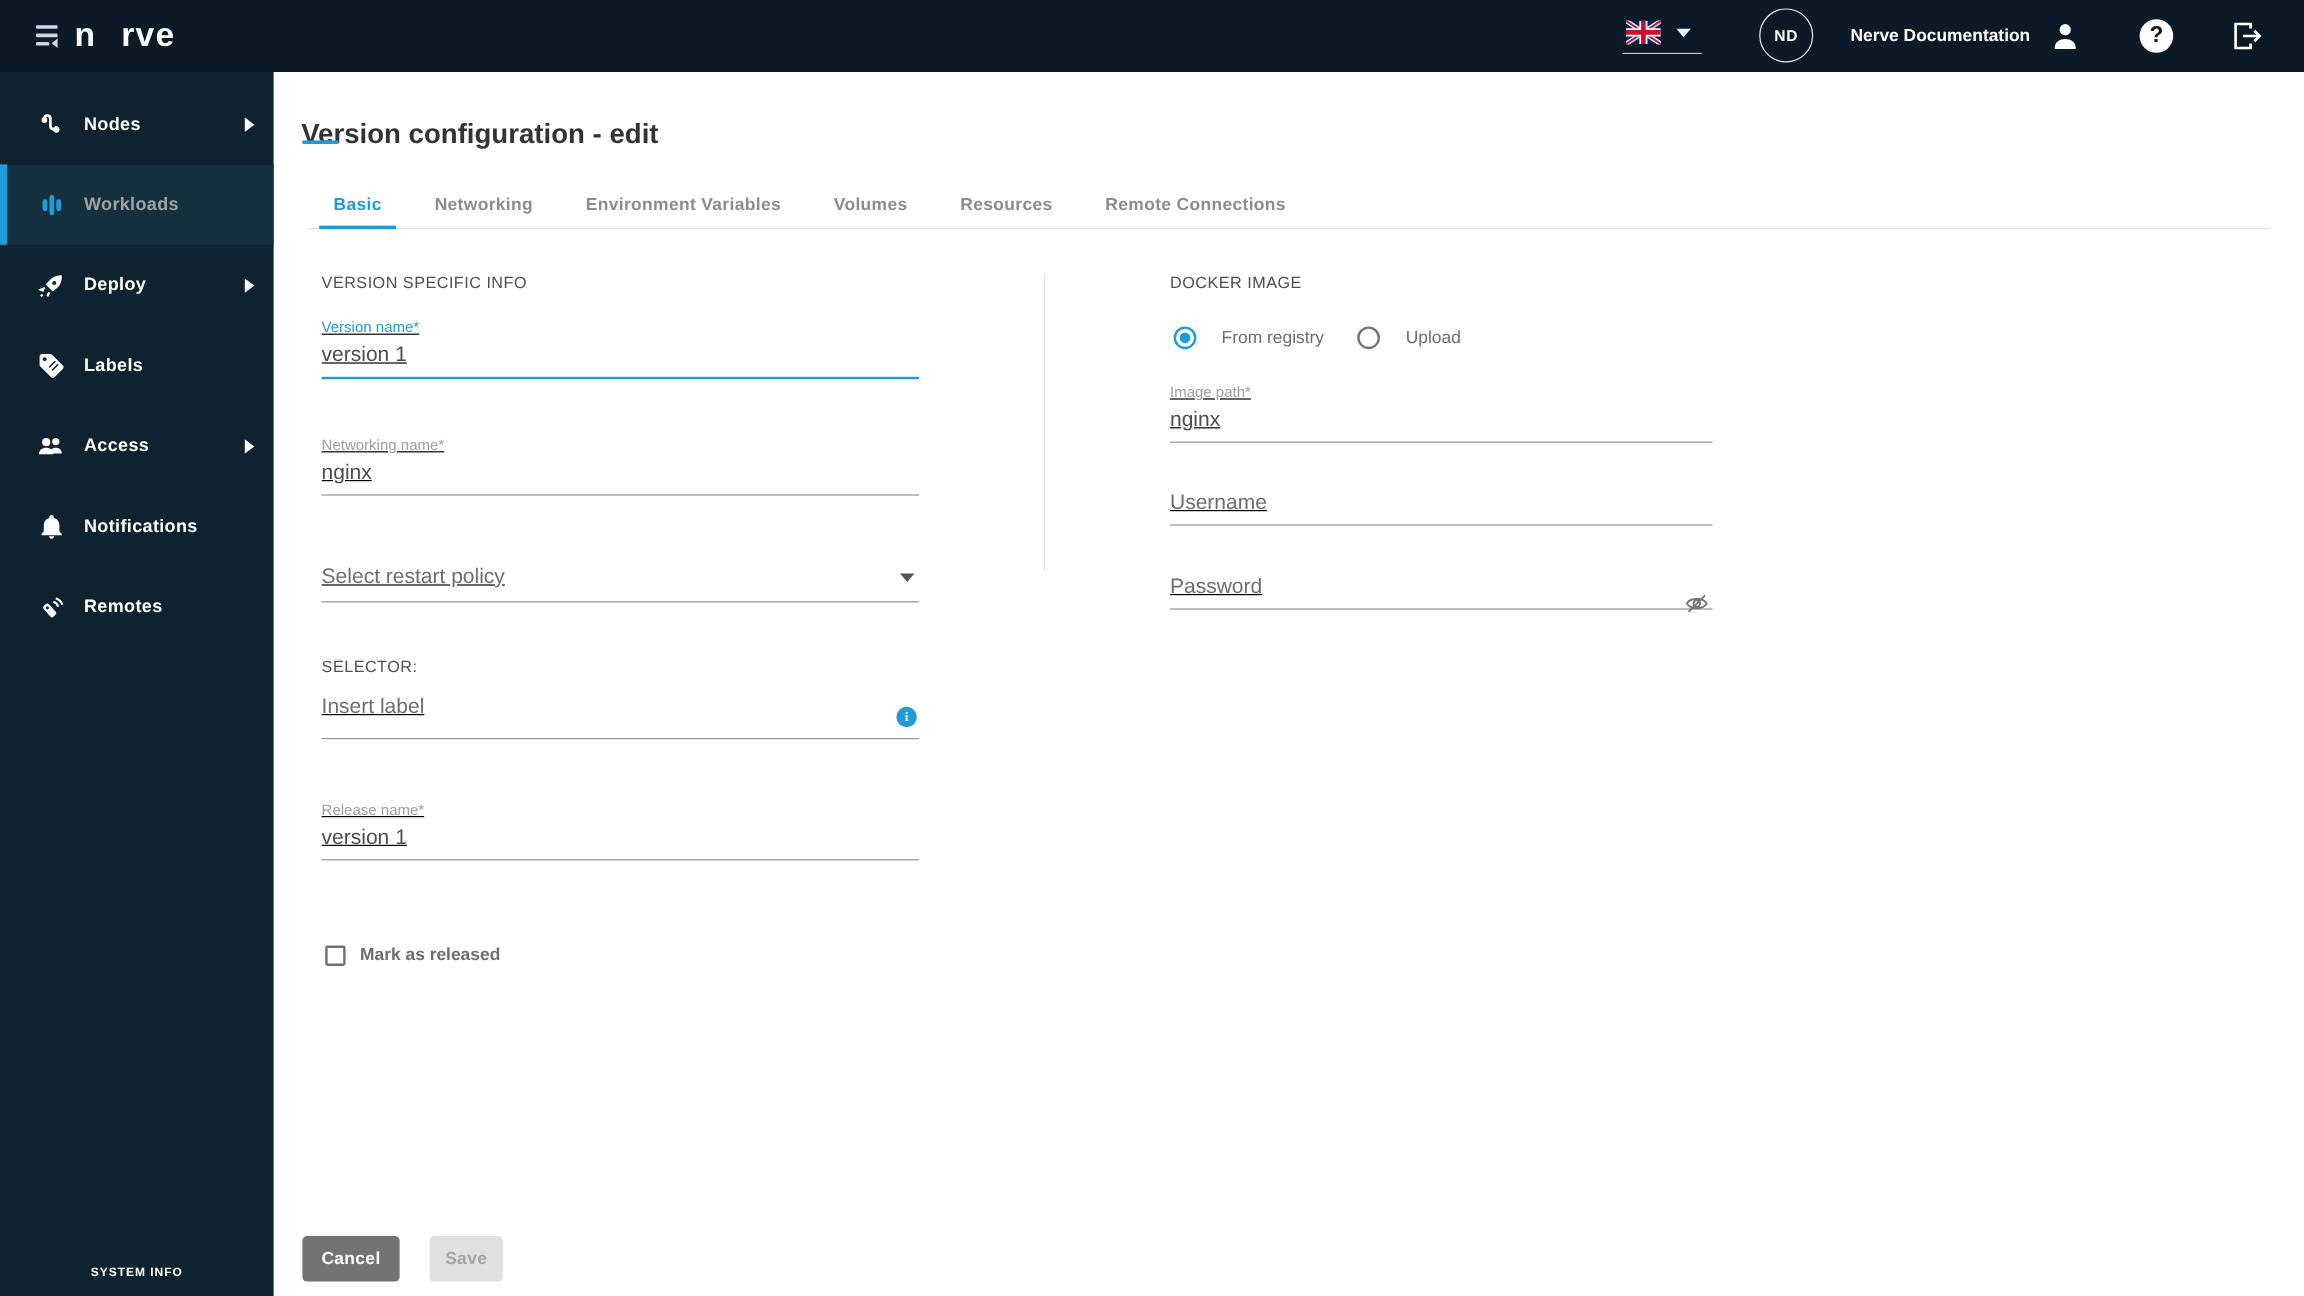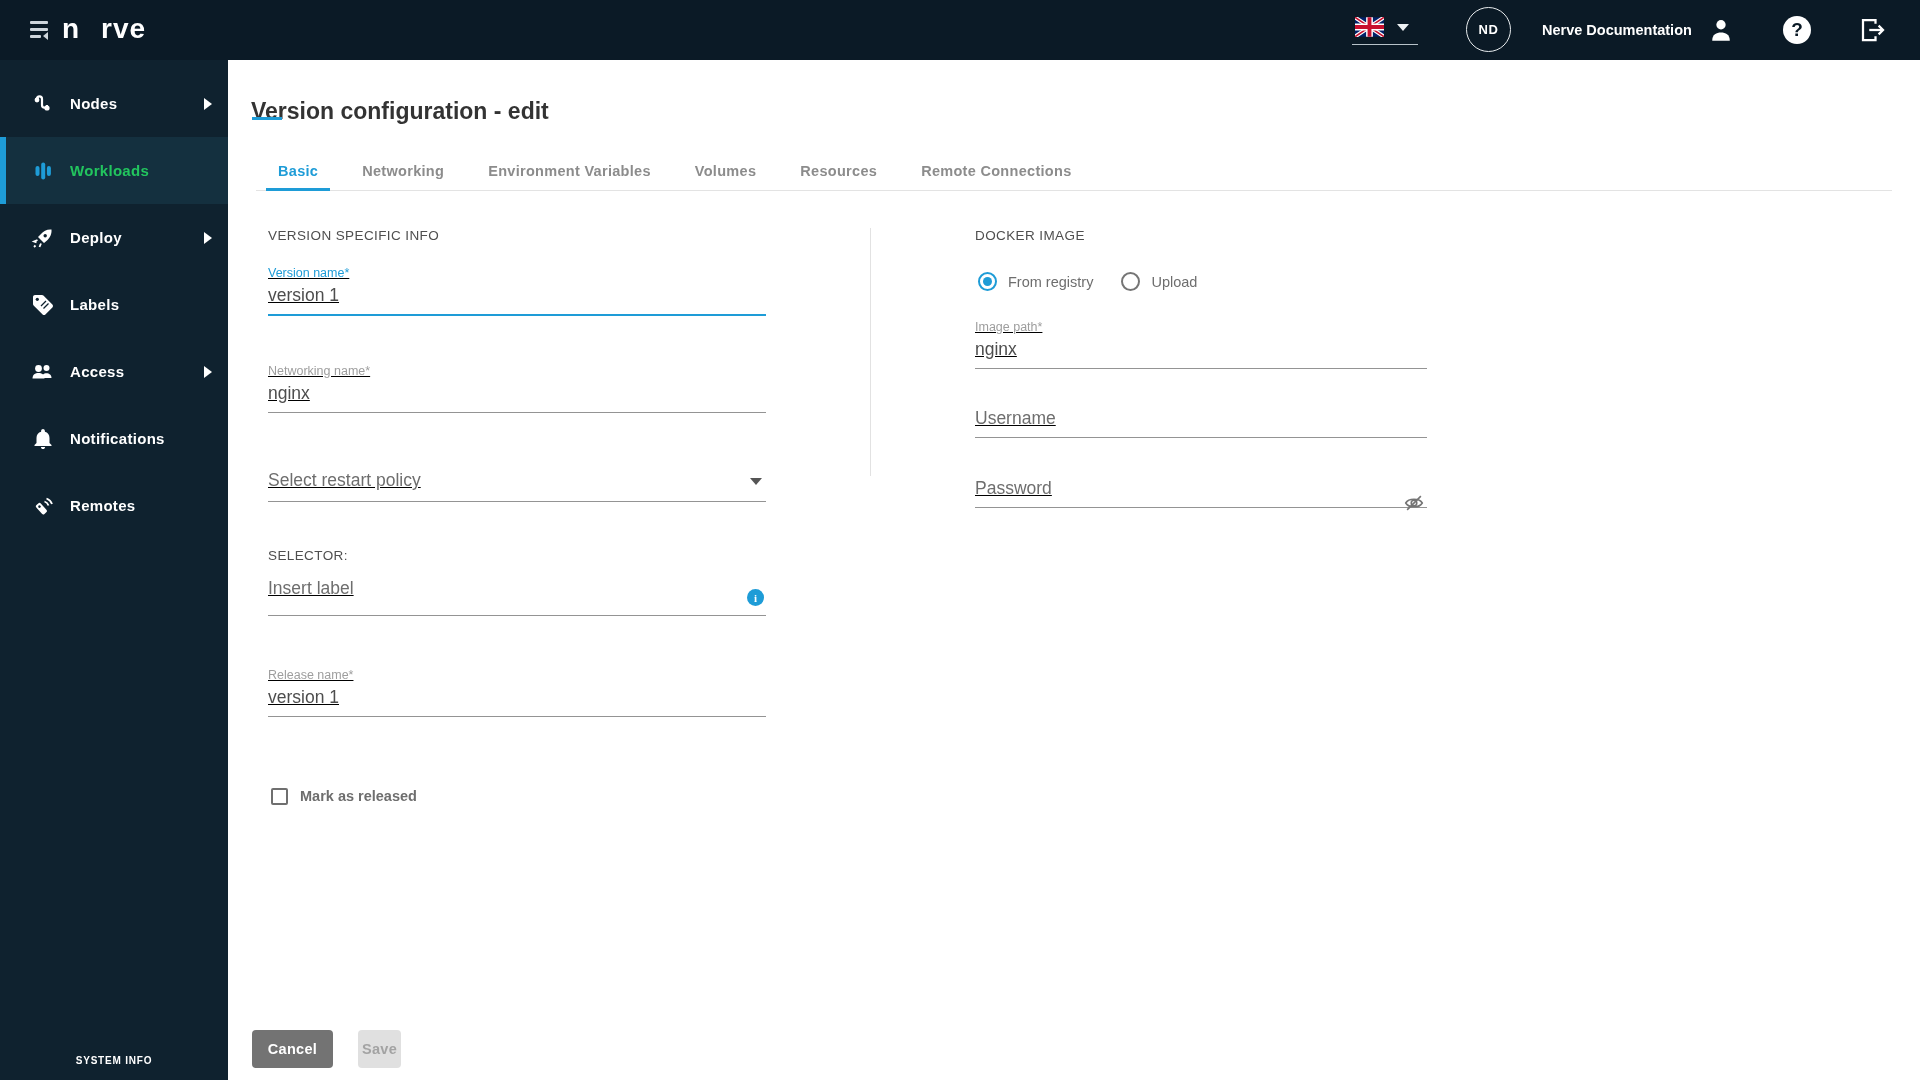--- a/index.html
+++ b/index.html
@@ -45,21 +45,21 @@
 
   
   .sidebar { position:absolute; left:0; top:60px; width:228px; height:1020px;
              background:#0f222f; z-index:20; }
   .nav { padding-top:10px; }
   .nav-item { height:67px; display:flex; align-items:center; padding-left:30px; cursor:pointer;
               color:#fff; font-size:15px; font-weight:600; letter-spacing:0.3px; }
   .nav-item .ni-icon { width:26px; height:26px; margin-right:14px; flex:0 0 26px;
                        display:flex; align-items:center; justify-content:center; }
   .nav-item.active { background:#14303f; border-left:6px solid #1e9cd7; padding-left:24px;
-                     color:#22c55e; }
+                     color:#a3a3a3; }
   .nav-item .chev { margin-left:auto; margin-right:16px; width:0; height:0;
                     border-top:6px solid transparent; border-bottom:6px solid transparent;
                     border-left:8px solid #fff; }
   .sys-info { position:absolute; left:0; bottom:14px; width:100%; text-align:center;
               color:#fff; font-size:10px; font-weight:700; letter-spacing:0.8px; cursor:pointer; }
 
   
   .main { position:absolute; left:228px; top:60px; width:1692px; height:1020px; background:#fff; }
   .page-title { position:absolute; left:23px; top:22px; font-size:23px; font-weight:700; color:#333;margin-top:16px; }
   .title-accent { position:absolute; left:24px; top:57px; width:30px; height:3px; background:#1e9cd7; }
@@ -99,30 +99,30 @@
   .checkbox-row { position:absolute; left:43px; top:728px; display:flex; align-items:flex-start; cursor:pointer;font-weight:bold; }
   .checkbox-box { width:17px; height:17px; border:2px solid #6f6f6f; border-radius:2px; background:#fff; }
   .checkbox-row .cb-label { margin-left:12px; font-size:14.5px; color:#6e6e6e; }
 
   .radio-row { position:absolute; left:750px; top:212px; display:flex; align-items:center; }
   .radio { width:19px; height:19px; border-radius:50%; border:2px solid #757575; position:relative;
            cursor:pointer; flex:0 0 19px; }
   .radio.selected { border-color:#1e9cd7; }
   .radio.selected::after { content:""; position:absolute; left:3px; top:3px; width:9px; height:9px;
                            border-radius:50%; background:#1e9cd7; }
-  .radio-label { margin-left:11px; font-size:14.5px; color:#6e6e6e; cursor:pointer; }
+  .radio-label { margin-left:21px; font-size:14.5px; color:#6e6e6e; cursor:pointer; }
   .radio-gap { width:28px; }
 
   .eye-off { position:absolute; right:2px; top:16px; cursor:pointer; }
 
   .btn { position:absolute; top:970px; height:38px; border:none; border-radius:4px;
          font-family:"Liberation Sans", sans-serif; font-size:14.5px; font-weight:700;
          letter-spacing:0.3px; cursor:pointer; }
   .btn-cancel { left:24px; width:81px; background:#737373; color:#fff; }
-  .btn-save { left:130px; width:43px; background:#e0e0e0; color:#a3a3a3; cursor:default; }
+  .btn-save { left:130px; width:61px; background:#e0e0e0; color:#a3a3a3; cursor:default; }
 </style>
 </head>
 <body>
 
 <div class="topbar">
   <div class="hamburger">
     <div class="l l1"></div>
       <div class="l l2"></div>
       <div class="l l3"></div>
       <div class="tri"></div>

